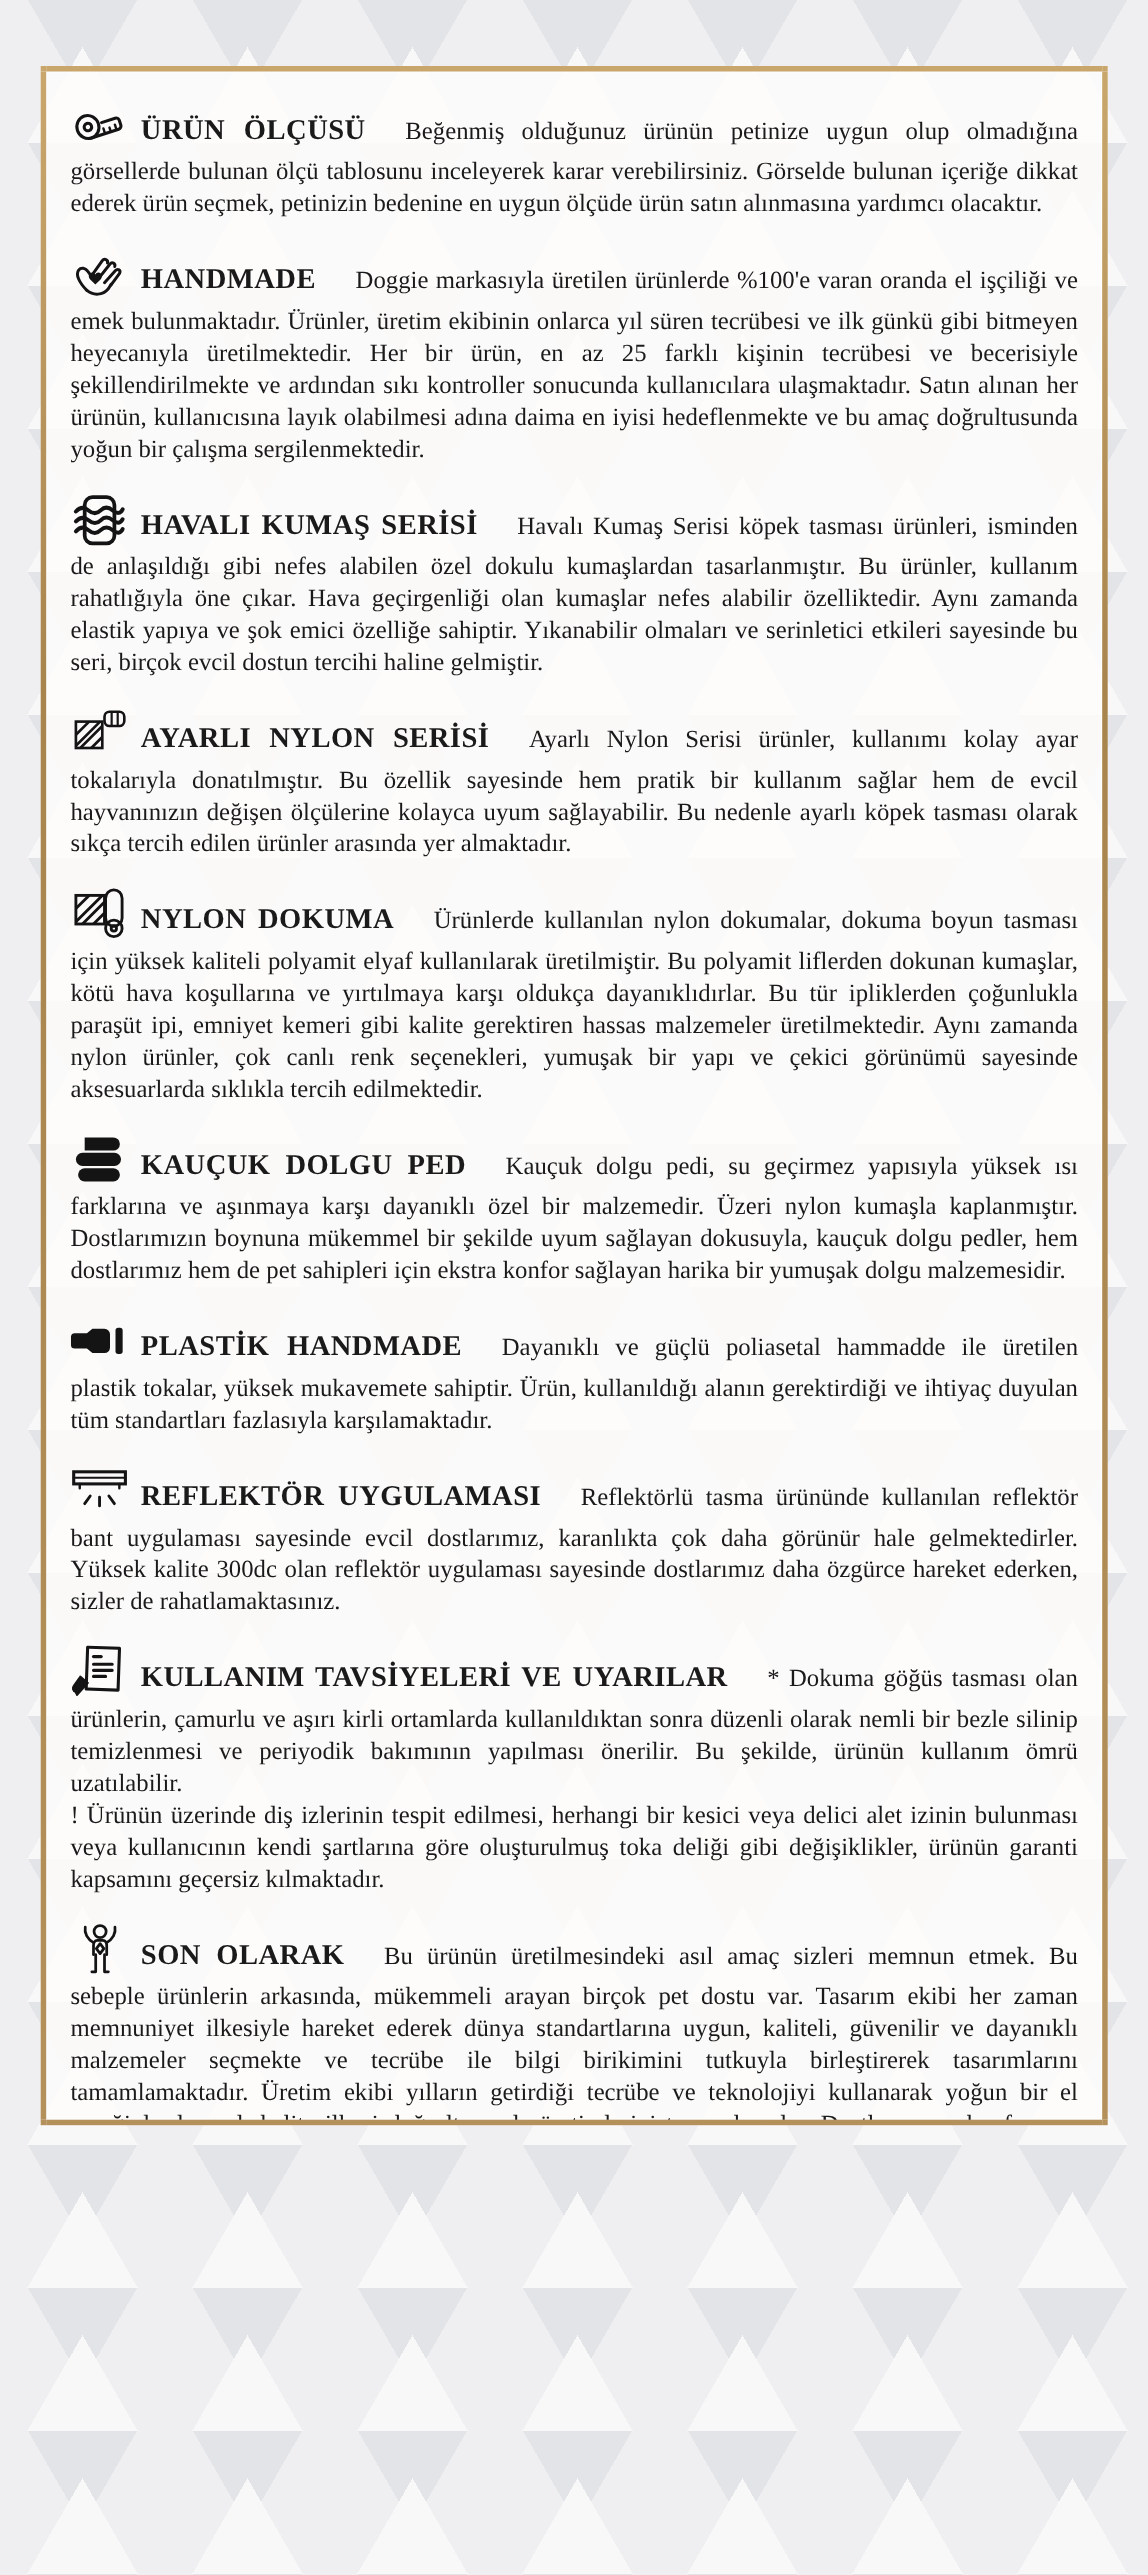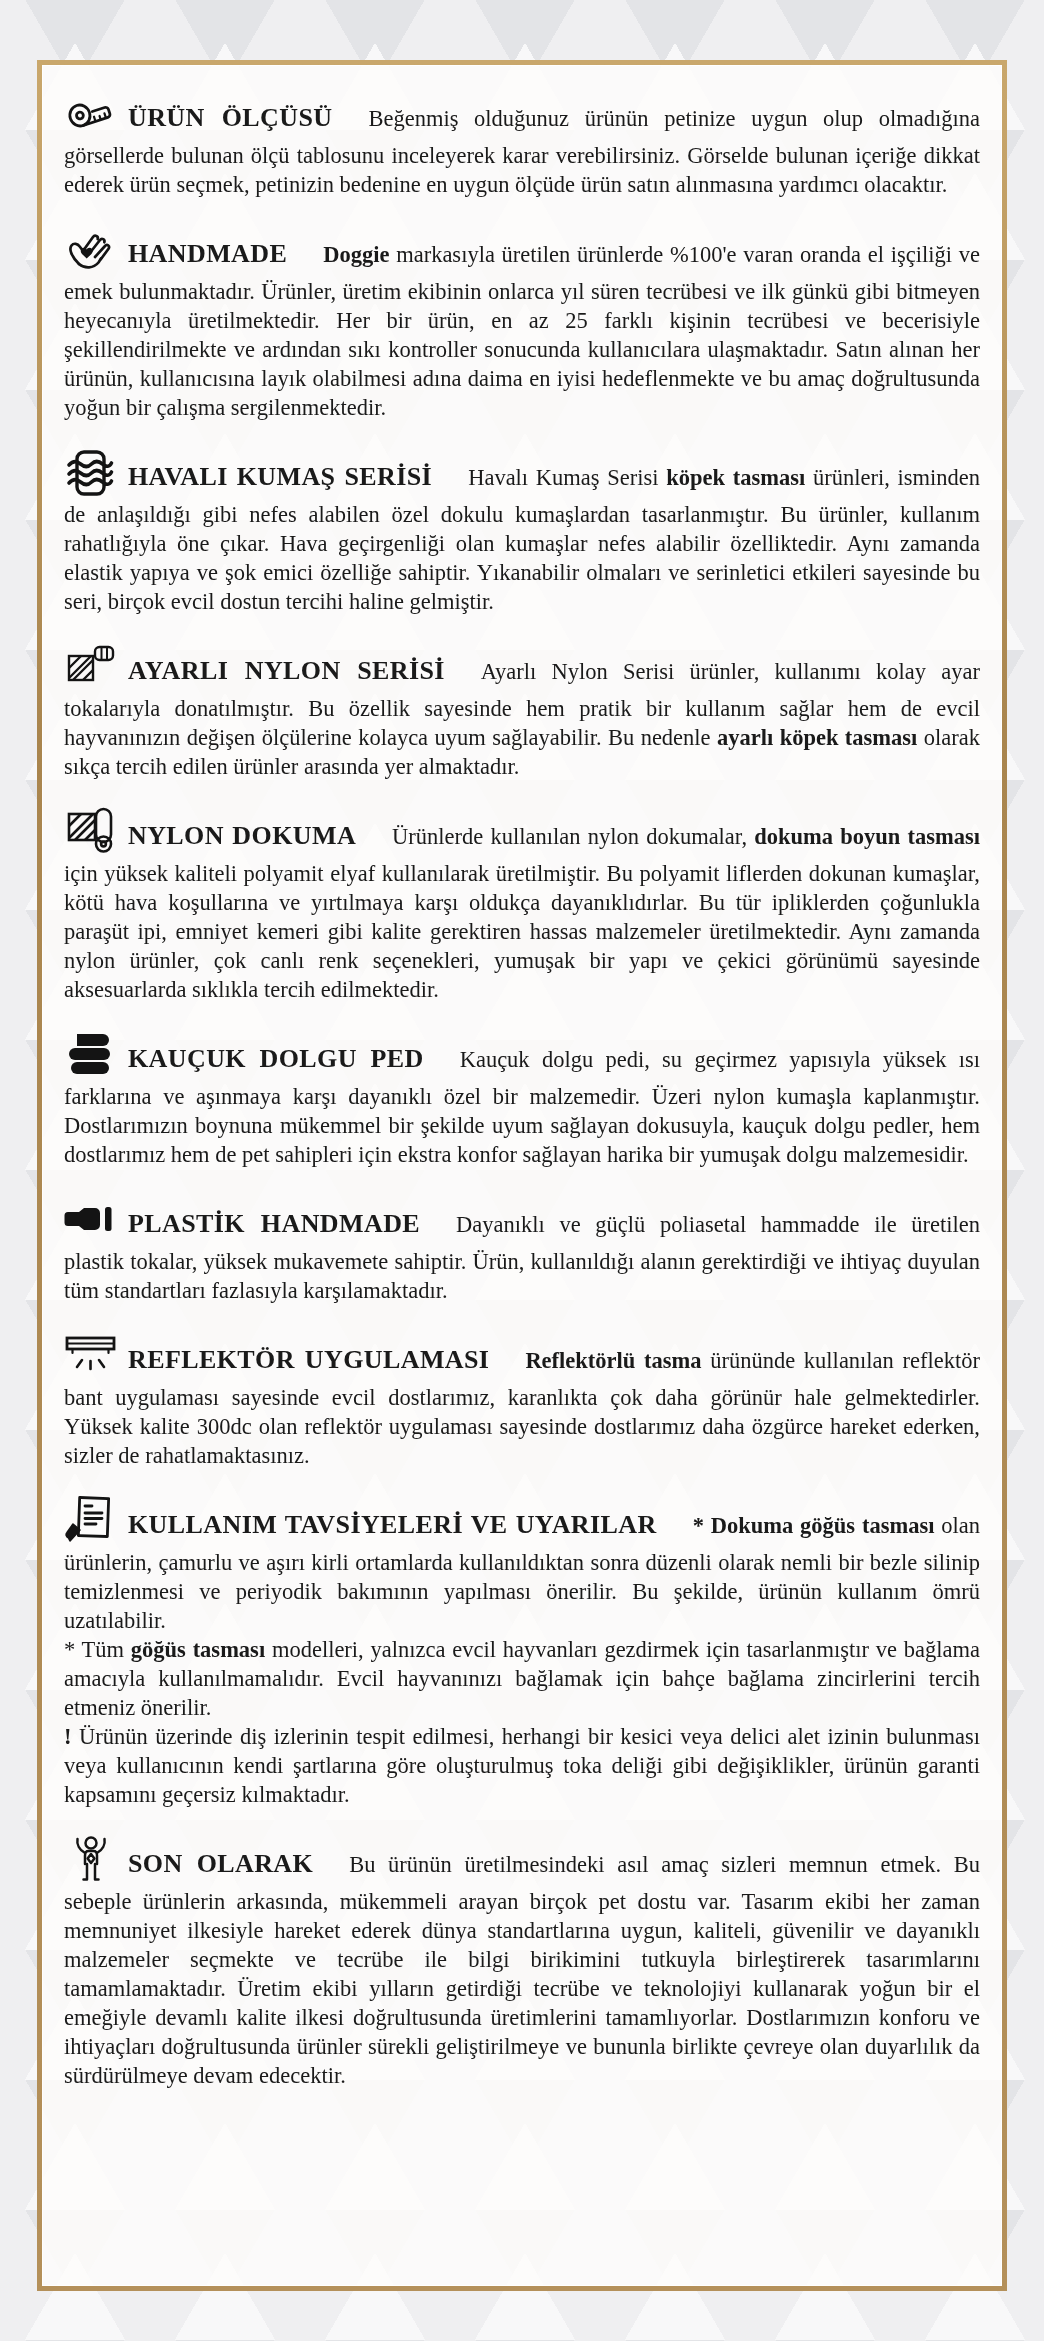--- a/index.html
+++ b/index.html
@@ -9,21 +9,21 @@
     overflow:hidden;
     background-color:#eceded;
     background-image:
       conic-gradient(from 150deg at 50% 33%, #f8f8f9 0 60deg, rgba(0,0,0,0) 0),
       conic-gradient(from -30deg at 50% 66%, #e3e4e7 0 60deg, #efeff1 0);
     background-size:150px 130px;
     font-family:"Liberation Serif","DejaVu Serif",serif;
   }
   .card{
     position:absolute;left:37px;top:60px;
-    width:970px;height:2231px;
+    width:970px;height:1872px;
     box-sizing:border-box;
     border:5px solid #b08c55;
     border-image:linear-gradient(180deg,#c9a76c 0%,#a9854e 30%,#b4905a 100%) 1;
     background:rgba(253,252,251,0.88);
     box-shadow:inset 0 0 0 1px rgba(255,255,255,0.85);
     padding:16px 22px 0 22px;
     overflow:hidden;
     color:#191919;
   }
   .section{margin-top:24px;}
@@ -42,21 +42,21 @@
     margin-right:10px;
   }
   .sec-icon svg{width:100%;height:100%;}
   .sec-title{
     font-weight:bold;
     font-size:26px;
     letter-spacing:0.4px;
     white-space:nowrap;
   }
   .title-gap{display:inline-block;width:36px;}
-  .b{font-weight:bold;}
+  .b{font-weight:normal;}
 </style>
 </head>
 <body>
 
 <div class="page">
   <main class="card" id="card">
       <section class="section">
         <p class="para"><span class="sec-icon"><svg viewBox="0 0 54 54">
               <g fill="none" stroke="#141414" stroke-width="2.8" stroke-linecap="round" transform="rotate(-18 27 27)">
                 <ellipse cx="16" cy="25" rx="10" ry="10.5"></ellipse>
@@ -140,21 +140,20 @@
       </section>
       <section class="section">
         <p class="para"><span class="sec-icon"><svg viewBox="0 0 54 54">
               <g fill="none" stroke="#141414" stroke-width="2.8" stroke-linecap="round" stroke-linejoin="round">
                 <rect x="15" y="4" width="29" height="38" transform="rotate(2 29 23)"></rect>
                 <path d="M21 12 h7"></path>
                 <path d="M21 19 h17 M21 24.5 h17 M21 30 h11"></path>
                 <path d="M6 47 L16 36 l-7-6 -6 8.5 a3.4 3.4 0 0 0 1.5 5.5 z" fill="#141414" stroke="#141414" stroke-width="1.6"></path>
               </g>
             </svg></span><span class="sec-title">KULLANIM TAVSİYELERİ VE UYARILAR</span><span class="title-gap"></span><span class="b">* Dokuma göğüs tasması</span><span class=""> olan ürünlerin, çamurlu ve aşırı kirli ortamlarda kullanıldıktan sonra düzenli olarak nemli bir bezle silinip temizlenmesi ve periyodik bakımının yapılması önerilir. Bu şekilde, ürünün kullanım ömrü uzatılabilir.</span></p>
-        <p class="para"><span class="">* Tüm </span><span class="b">göğüs tasması</span><span class=""> modelleri, yalnızca evcil hayvanları gezdirmek için tasarlanmıştır ve bağlama amacıyla kullanılmamalıdır. Evcil hayvanınızı bağlamak için bahçe bağlama zincirlerini tercih etmeniz önerilir.</span></p>
         <p class="para"><span class="b">!</span><span class=""> Ürünün üzerinde diş izlerinin tespit edilmesi, herhangi bir kesici veya delici alet izinin bulunması veya kullanıcının kendi şartlarına göre oluşturulmuş toka deliği gibi değişiklikler, ürünün garanti kapsamını geçersiz kılmaktadır.</span></p>
       </section>
       <section class="section">
         <p class="para"><span class="sec-icon"><svg viewBox="0 0 54 54">
               <g fill="none" stroke="#141414" stroke-width="2.5" stroke-linecap="round" stroke-linejoin="round">
                 <circle cx="27" cy="10" r="5.5"></circle>
                 <path d="M21 31 v-8.5 c0-2.5 1.3-4.5 3.5-4.5 h5 c2.2 0 3.5 2 3.5 4.5 V31"></path>
                 <path d="M21 20 C15.5 17 12.5 11.5 13.5 6"></path>
                 <path d="M33 20 c5.5-3 8.5-8.5 7.5-14"></path>
                 <path d="M27 21 l3.4 4.5 L27 30 l-3.4-4.5 z"></path>

